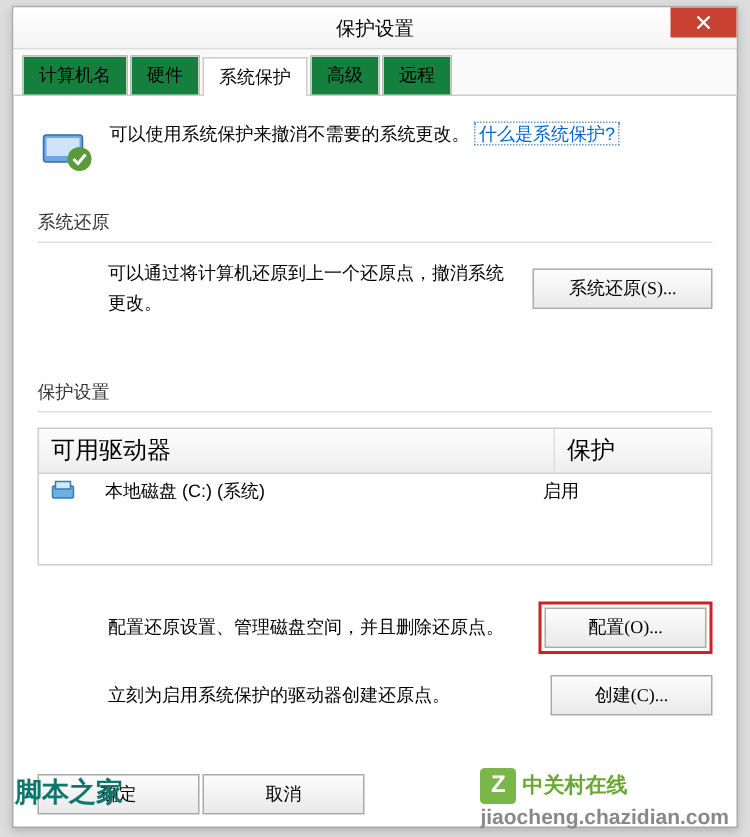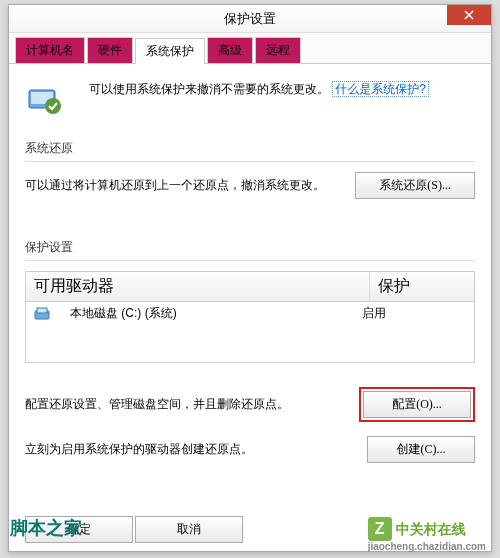--- a/index.html
+++ b/index.html
@@ -2,47 +2,47 @@
 <html><head>
 <meta charset="utf-8">
 <style>
 * { box-sizing: border-box; margin: 0; padding: 0; }
 body { font-family: "Microsoft YaHei", SimSun, sans-serif; font-size: 12px; background: #ddd; width: 500px; height: 558px; overflow: hidden; position: relative; }
 .window { position: absolute; left: 8px; top: 4px; width: 484px; height: 548px; background: #fff; border: 1px solid #aaa; box-shadow: 0 2px 6px rgba(0,0,0,.2); }
 .titlebar { height: 28px; background: linear-gradient(#fff,#f4f4f4); border-bottom: 1px solid #ddd; display: flex; align-items: center; justify-content: center; position: relative; }
 .titlebar span { font-size: 13px; }
 .close-btn { position: absolute; right: 0; top: 0; width: 44px; height: 20px; background: #c94130; color: #fff; display: flex; align-items: center; justify-content: center; font-size: 13px; cursor: pointer; }
 .tabs { display: flex; padding: 4px 6px 0 6px; border-bottom: 1px solid #ccc; background: #fafafa; }
-.tab { padding: 4px 10px; border: 1px solid #ccc; border-bottom: none; background: #be185d; margin-right: 2px; font-size: 12px; cursor: pointer; }
+.tab { padding: 4px 10px; border: 1px solid #ccc; border-bottom: none; background: #15803d; margin-right: 2px; font-size: 12px; cursor: pointer; }
 .tab.active { background: #fff; position: relative; top: 1px; }
 .content { padding: 10px 16px; }
-.intro { display: flex; gap: 26px; padding: 6px 0 14px 0; }
+.intro { display: flex; gap: 10px; padding: 6px 0 14px 0; }
 .shield-icon { width: 38px; height: 38px; flex-shrink: 0; }
 .intro-text { line-height: 1.6; }
 .link { color: #0066cc; border: 1px dotted #6a99cc; padding: 0 2px; cursor: pointer; }
 .section-title { margin: 8px 0 4px 0; color: #333; }
 .divider { border: none; border-top: 1px solid #ddd; margin-bottom: 10px; }
 .row { display: flex; align-items: center; gap: 12px; margin-bottom: 14px; }
-.row-text { flex: 1; line-height: 1.7; }
+.row-text { flex: 1; line-height: 1.7; margin-left: 47px; }
 .btn { min-width: 108px; padding: 4px 23px; background: linear-gradient(#fdfdfd,#e9e9e9); border: 1px solid #aaa; cursor: pointer; font-size: 12px; font-family: Liberation Serif, serif; }
 .table { border: 1px solid #ccc; margin-bottom: 24px; }
 .thead { display: flex; background: linear-gradient(#fdfdfd,#eee); border-bottom: 1px solid #ccc; }
 .th { padding: 4px 8px; font-size: 16px; }
 .th.c1 { flex: 1; border-right: 1px solid #ddd; }
 .th.c2 { width: 104px; }
 .trow { display: flex; padding: 3px 8px; align-items: center; }
 .td1 { flex: 1; display: flex; align-items: center; gap: 20px; }
 .td2 { width: 104px; }
 .drive-icon { width: 16px; height: 14px; display: inline-block; }
 .highlight { border: 2px solid #d02020; padding: 2px; display: inline-block; }
 .highlight .btn { margin: 0; }
 .footer { position: absolute; bottom: 8px; left: 0; right: 0; display: flex; justify-content: flex-start; gap: 2px; padding: 0 16px; margin-top: 20px; }
 .watermark1 { position: absolute; left: 10px; bottom: 18px; color: #0f766e; font-size: 18px; font-weight: bold; }
 .watermark2 { position: absolute; right: 14px; bottom: 6px; color: #6aa834; font-size: 14px; font-weight: bold; }
-.watermark2 .sub { font-size: 10px; color: #888; display: block; }
+.watermark2 .sub { font-size: 14px; color: #888; display: block; }
 .watermark2 .z { display:inline-block; width:24px; height:24px; background:#7ab648; color:#fff; font-weight:bold; text-align:center; line-height:24px; border-radius:3px; margin-right:4px; font-size:16px;}
 .table-body { height: 60px; }
 </style>
 </head>
 <body>
 
 <div class="window">
   <div class="titlebar">
     <span>保护设置</span>
     <div class="close-btn">

